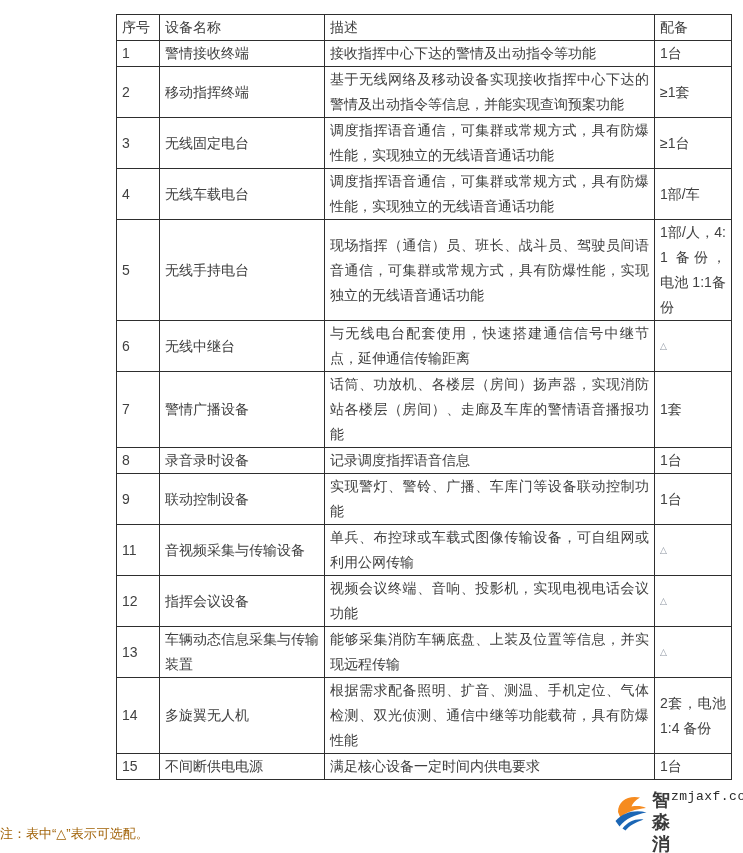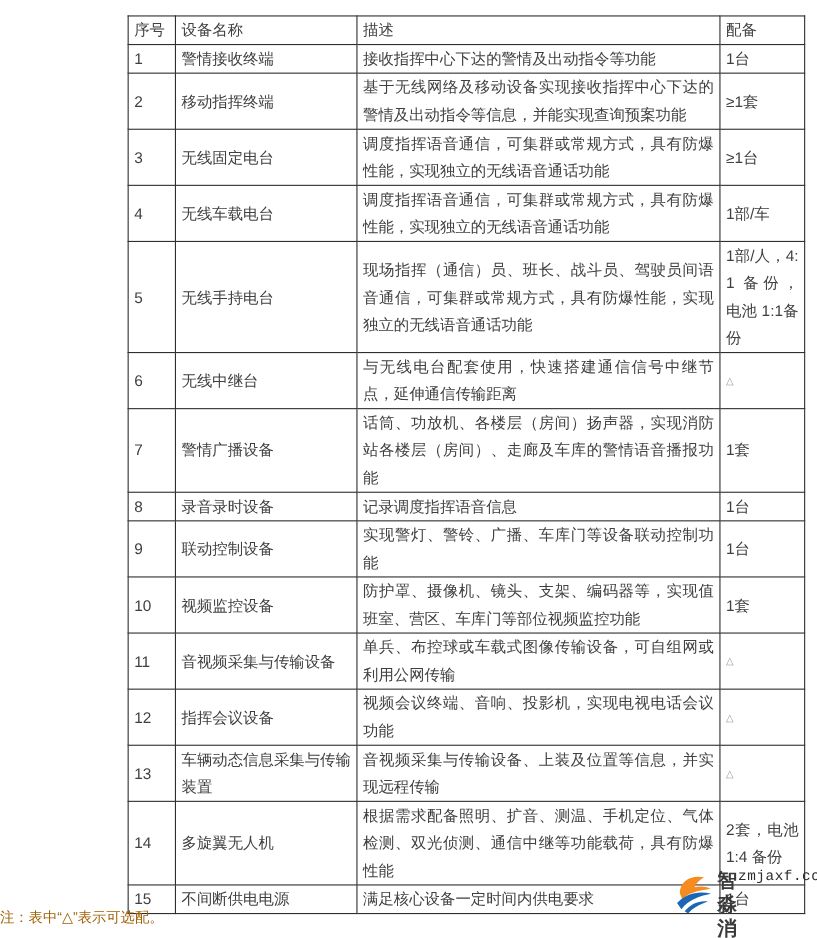--- a/index.html
+++ b/index.html
@@ -126,45 +126,39 @@
     <td class="c-qty">1台</td>
   </tr>
 
   <tr>
     <td class="c-no">9</td>
     <td class="c-name">联动控制设备</td>
     <td class="c-desc">实现警灯、警铃、广播、车库门等设备联动控制功能</td>
     <td class="c-qty">1台</td>
   </tr>
 
-  <tr>
-    <td class="c-no">10</td>
-    <td class="c-name">视频监控设备</td>
-    <td class="c-desc">防护罩、摄像机、镜头、支架、编码器等，实现值班室、营区、车库门等部位视频监控功能</td>
-    <td class="c-qty">1套</td>
-  </tr>
 
   <tr>
     <td class="c-no">11</td>
     <td class="c-name">音视频采集与传输设备</td>
     <td class="c-desc">单兵、布控球或车载式图像传输设备，可自组网或利用公网传输</td>
     <td class="c-qty optional">△</td>
   </tr>
 
   <tr>
     <td class="c-no">12</td>
     <td class="c-name">指挥会议设备</td>
     <td class="c-desc">视频会议终端、音响、投影机，实现电视电话会议功能</td>
     <td class="c-qty optional">△</td>
   </tr>
 
   <tr>
     <td class="c-no">13</td>
     <td class="c-name">车辆动态信息采集与传输装置</td>
-    <td class="c-desc">音视频采集与传输设备、上装及位置等信息，并实现远程传输</td>
+    <td class="c-desc">能够采集消防车辆底盘、上装及位置等信息，并实现远程传输</td>
     <td class="c-qty optional">△</td>
   </tr>
 
   <tr>
     <td class="c-no">14</td>
     <td class="c-name">多旋翼无人机</td>
     <td class="c-desc">根据需求配备照明、扩音、测温、手机定位、气体检测、双光侦测、通信中继等功能载荷，具有防爆性能</td>
     <td class="c-qty">2套，电池 1:4 备份</td>
   </tr>
 

